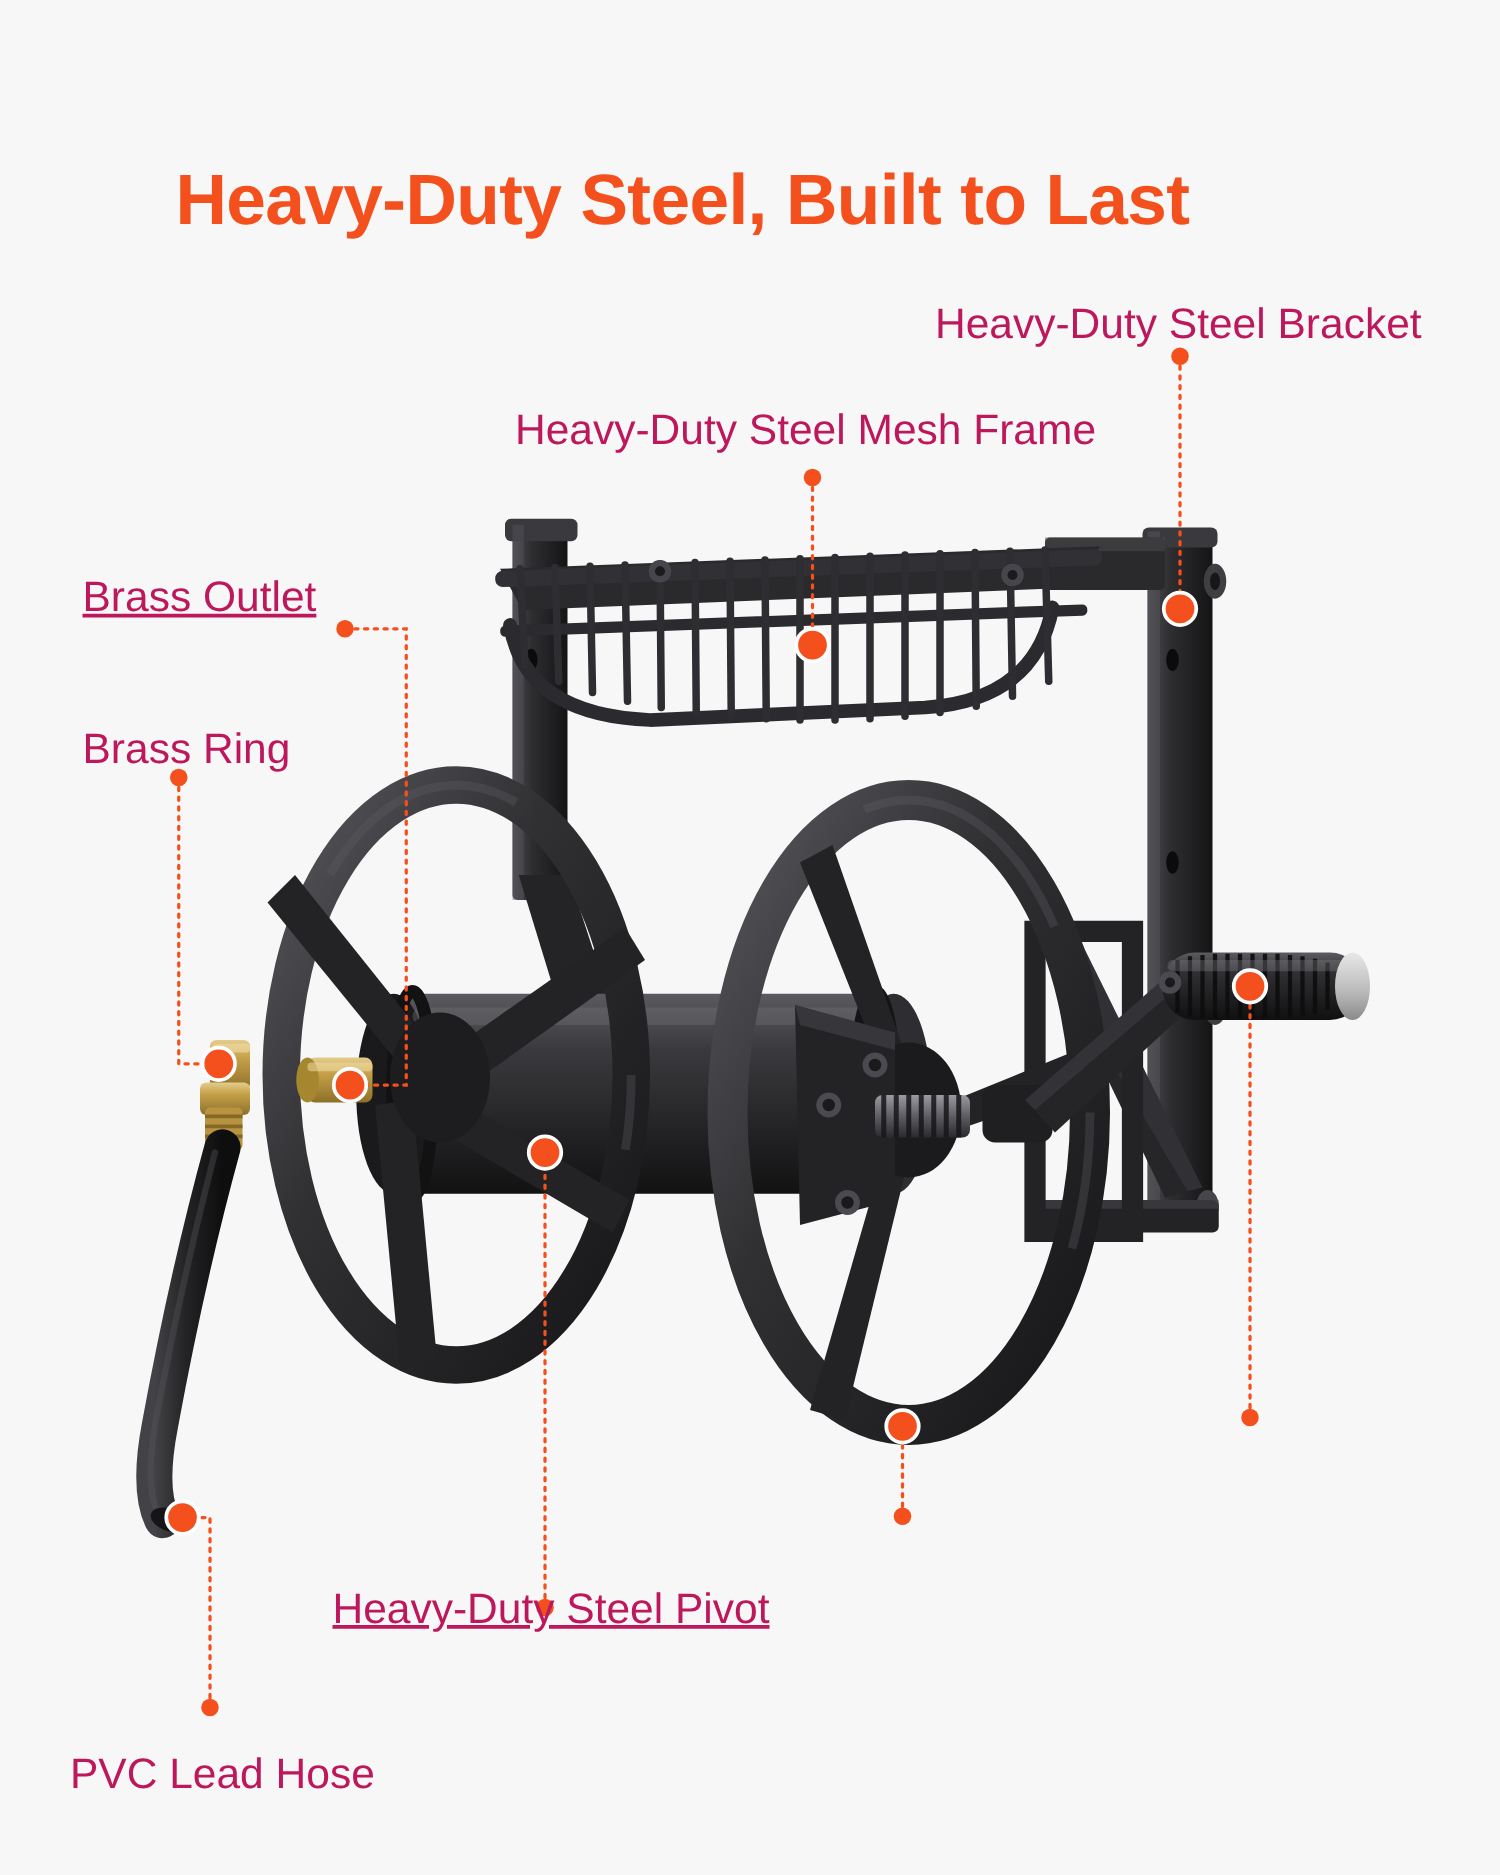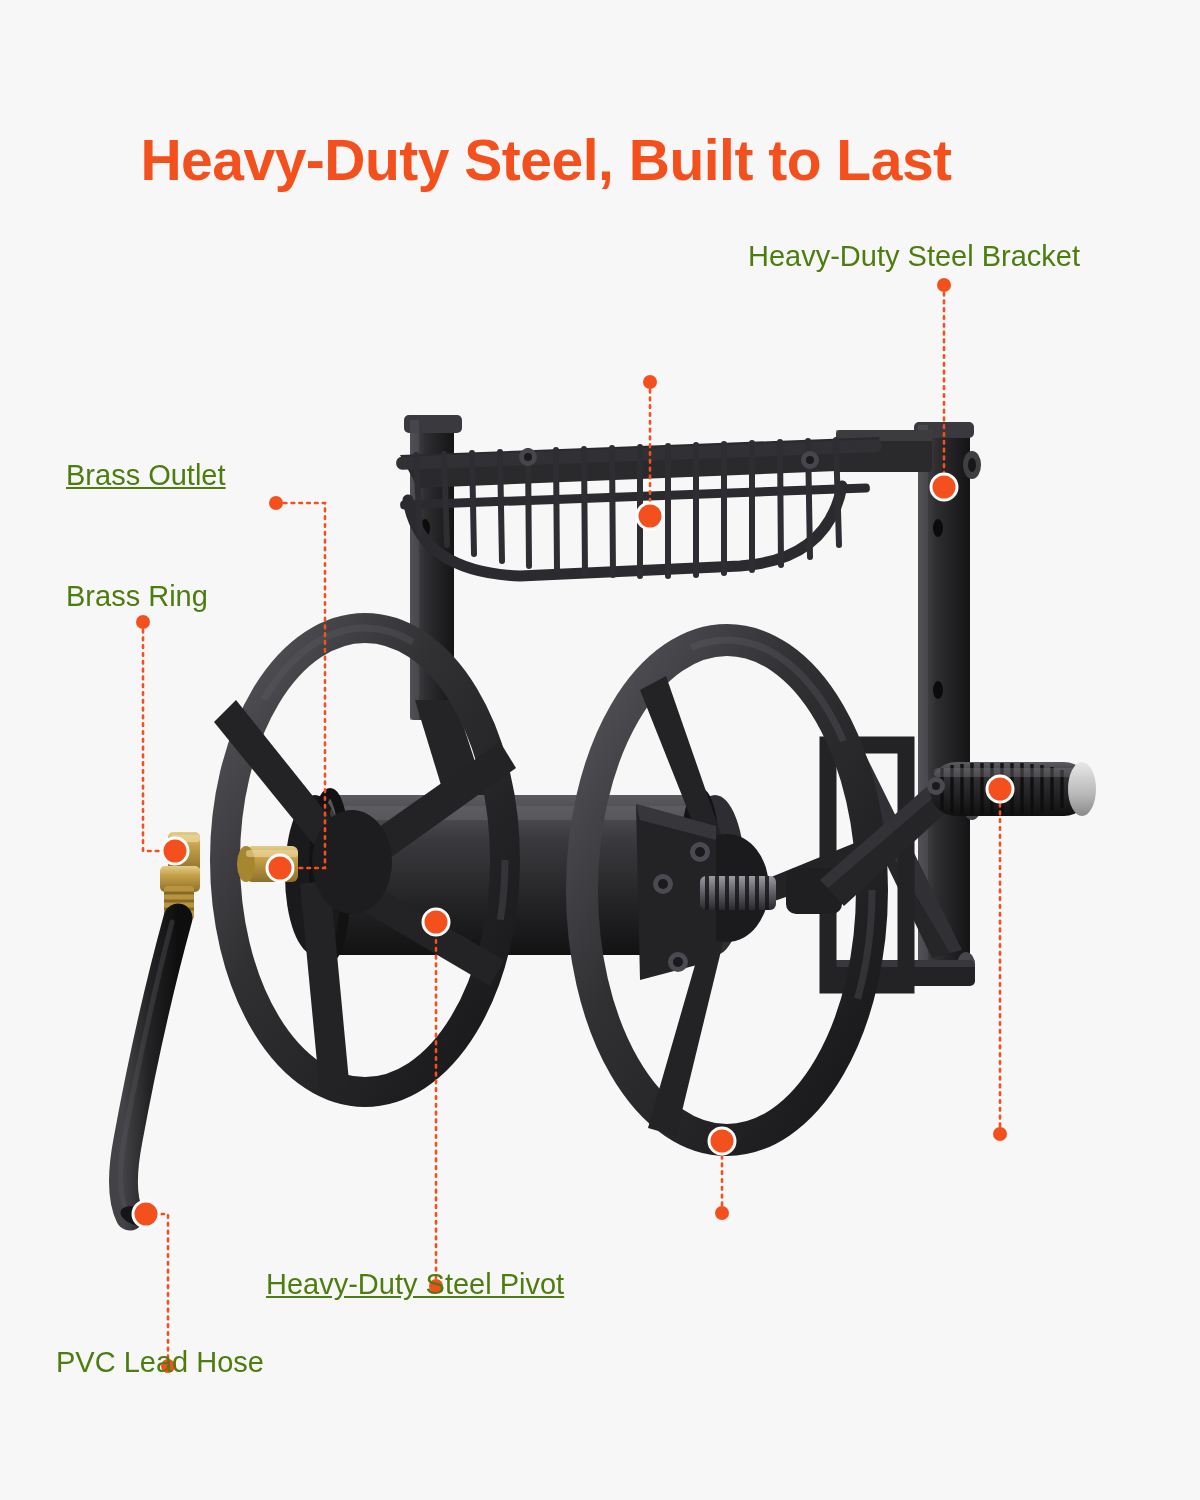--- a/index.html
+++ b/index.html
@@ -37,22 +37,22 @@
   
   #leaders {
     position: absolute;
     left: 0; top: 0;
     width: 1200px; height: 1500px;
     pointer-events: none;
   }
   
   .callout-label {
     position: absolute;
-    font-size: 29px;
-    color: #4d7c0f;
+    font-size: 34px;
+    color: #be185d;
     white-space: nowrap;
     font-family: "Liberation Sans", sans-serif;
   }
 </style>
 </head>
 <body>
 
 <div id="stage">
 
   <div id="title">Heavy-Duty Steel, Built to Last</div>
@@ -334,24 +334,25 @@
       </g>
       <g>
         <path d="M168,1366 L168,1214 L146,1214" fill="none" stroke="#f4501e" stroke-width="2.6" stroke-dasharray="2.6 5.2" stroke-linecap="round"></path>
         <circle cx="168" cy="1366" r="7" fill="#f4501e"></circle>
         <circle cx="146" cy="1214" r="13" fill="#f4501e" stroke="#ffffff" stroke-width="3"></circle>
       </g>
     </svg>
 
   <div class="callout-label" style="left:748px; top:240px;">Heavy-Duty Steel Bracket</div>
 
+  <div class="callout-label" style="left:412px; top:325px;">Heavy-Duty Steel Mesh Frame</div>
 
   <div class="callout-label" style="left:66px; top:459px;text-decoration:underline;">Brass Outlet</div>
 
   <div class="callout-label" style="left:66px; top:580px;">Brass Ring</div>
 
 
 
   <div class="callout-label" style="left:266px; top:1268px;text-decoration:underline;">Heavy-Duty Steel Pivot</div>
 
-  <div class="callout-label" style="left:56px; top:1346px;">PVC Lead Hose</div>
+  <div class="callout-label" style="left:56px; top:1400px;">PVC Lead Hose</div>
 
 </div>
 
 </body></html>

